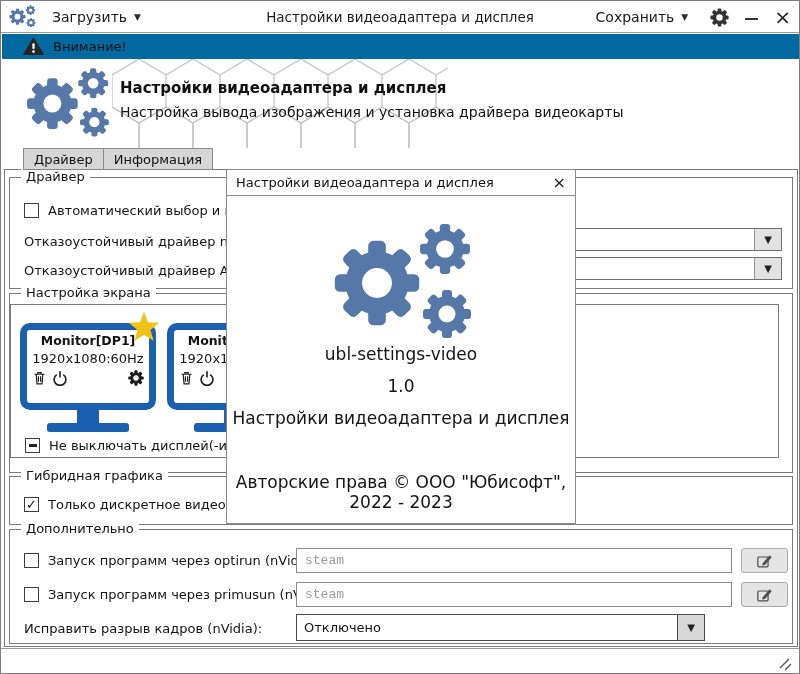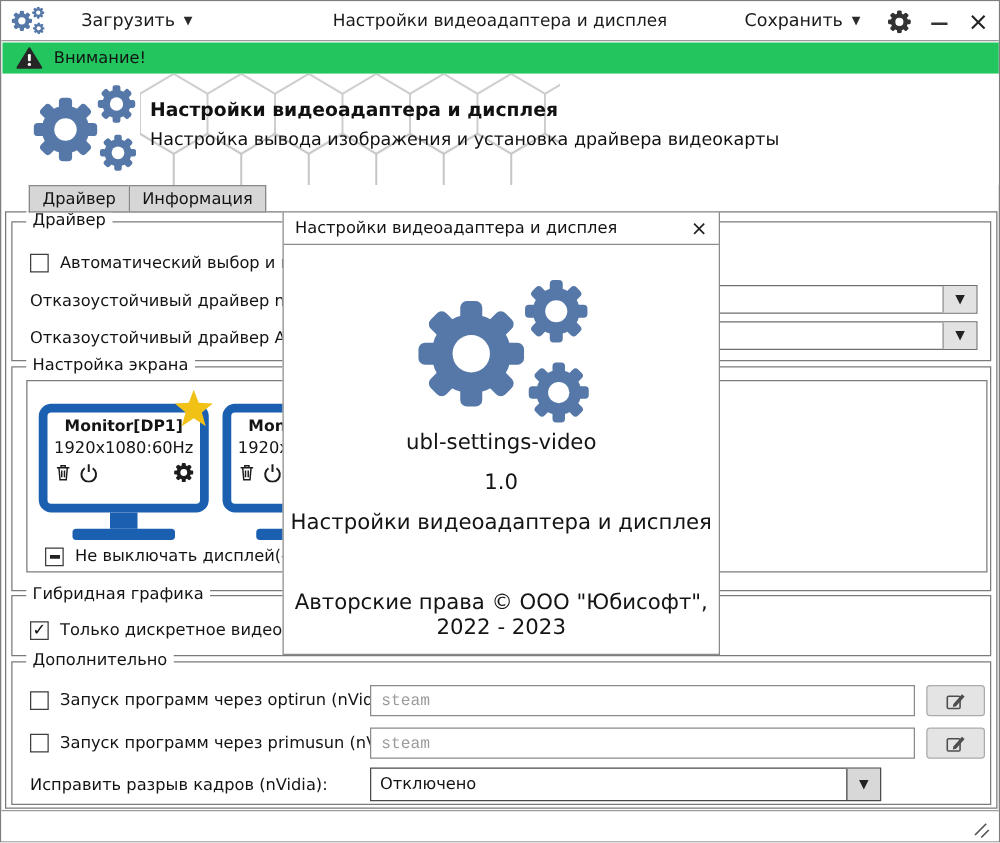--- a/index.html
+++ b/index.html
@@ -1,30 +1,30 @@
 <!DOCTYPE html>
 <html><head>
 <meta charset="utf-8">
 <style>
   * { margin:0; padding:0; box-sizing:border-box; }
   html,body { width:800px; height:674px; font-family:"DejaVu Sans", sans-serif; background:#fff; }
   .abs { position:absolute; }
   .win { position:relative; width:800px; height:674px; background:#fff; border:1px solid #7e7e7e; overflow:hidden; }
 
   
-  .titlebar { left:0; top:0; width:100%; height:32px; background:#fff; border-bottom:1px solid #9a9a9a; display:flex; align-items:center;gap:13px; }
+  .titlebar { left:0; top:0; width:100%; height:32px; background:#fff; border-bottom:1px solid #9a9a9a; display:flex; align-items:center; }
   .menu-btn { display:flex; align-items:center; gap:7px; font-size:14px; color:#1a1a1a; padding:4px 6px; cursor:default; }
   .caret { font-size:9px; color:#2b2b2b; }
   .tb-title { position:absolute; left:0; right:0; text-align:center; font-size:13.5px; color:#1a1a1a; pointer-events:none; }
   .tb-right { position:absolute; right:8px; top:0; height:32px; display:flex; align-items:center; gap:16px; }
   .minbar { width:13px; height:2.5px; background:#333; margin-top:4px; }
   .closex { font-size:20px; color:#222; line-height:1; }
 
   
-  .warnbar { left:1px; top:33px; width:798px; height:25px; background:#22c55e; display:flex; align-items:center; padding-left:11px; gap:9px; }
+  .warnbar { left:1px; top:33px; width:798px; height:25px; background:#0369a1; display:flex; align-items:center; padding-left:21px; gap:9px; }
   .warnbar span { font-size:13px; color:#141414; }
 
   
   .header { left:1px; top:58px; width:798px; height:89px; background:#fff; overflow:hidden; }
   .hd-title { position:absolute; left:118px; top:20px; font-size:15px; font-weight:bold; color:#111; }
   .hd-sub { position:absolute; left:118px; top:45px; font-size:14px; color:#111; }
 
   
   .tabrow { left:22px; top:147px; height:22px; display:flex; z-index:3; }
   .tab { height:22px; padding:0 10px; font-size:13px; color:#141414; background:#d6d6d6; border:1px solid #898989; border-right:none; display:flex; align-items:center; }
@@ -174,21 +174,21 @@
     <div class="abs combo" style="left:290px;top:79px;width:482px;height:23px">
       <div class="combo-val"></div>
       <div class="combo-btn">
           <span class="arr">▼</span>
         </div>
     </div>
   </div>
 
   <div class="groupbox" style="left:8px;top:292px;width:784px;height:180px">
     <div class="gb-title">Настройка экрана</div>
-    <div class="abs" style="left:11px;top:10px;width:769px;height:154px;border:1px solid #7b7b7b">
+    <div class="abs" style="left:0;top:10px;width:769px;height:154px;border:1px solid #7b7b7b">
 
       <div class="abs" style="left:9px;top:18px">
         <div class="mon-screen">
           <div class="mon-name">Monitor[DP1]</div>
           <div class="mon-res">1920x1080:60Hz</div>
           <div class="mon-icons">
             <svg width="15" height="16" viewBox="0 0 18 18">
               <path d="M3 4.5 h12 M7 4.5 v-2 h4 v2 M5 4.5 l1 11.5 h6 l1-11.5 M7.7 7 v6.5 M10.3 7 v6.5" fill="none" stroke="#1c1c1c" stroke-width="1.4"></path>
             </svg>
             <svg width="16" height="16" viewBox="0 0 18 18">

